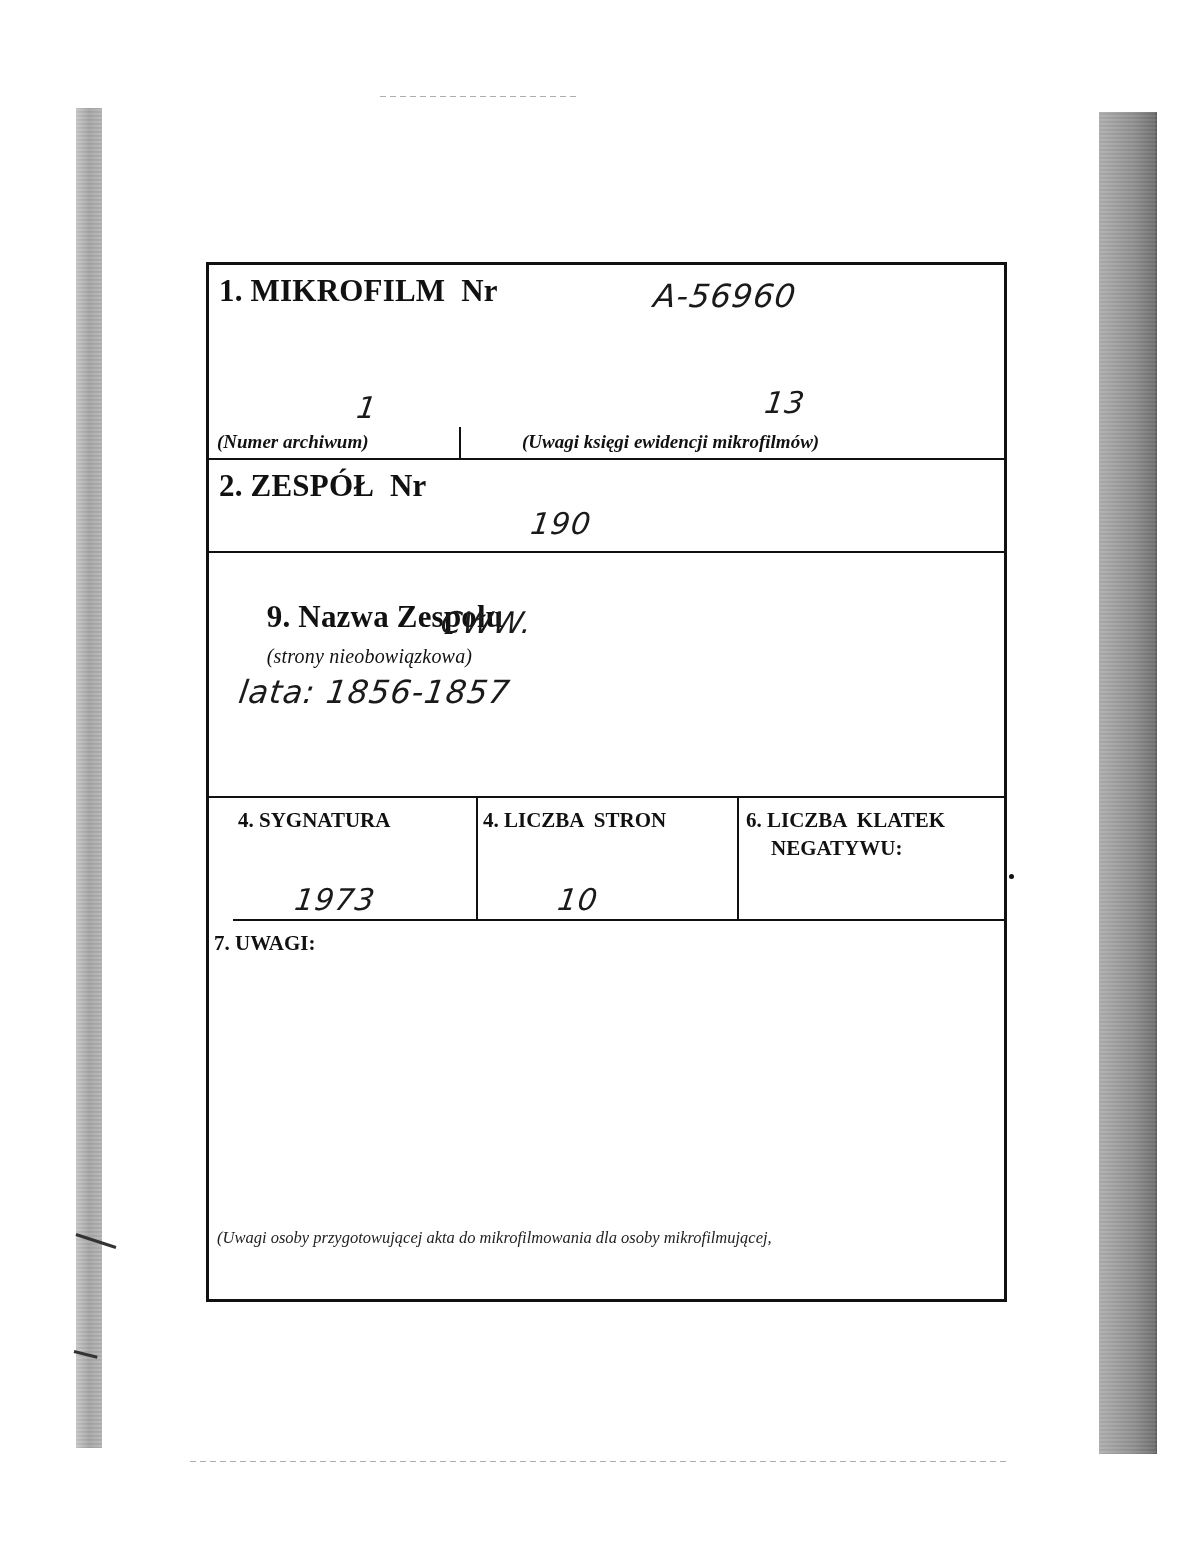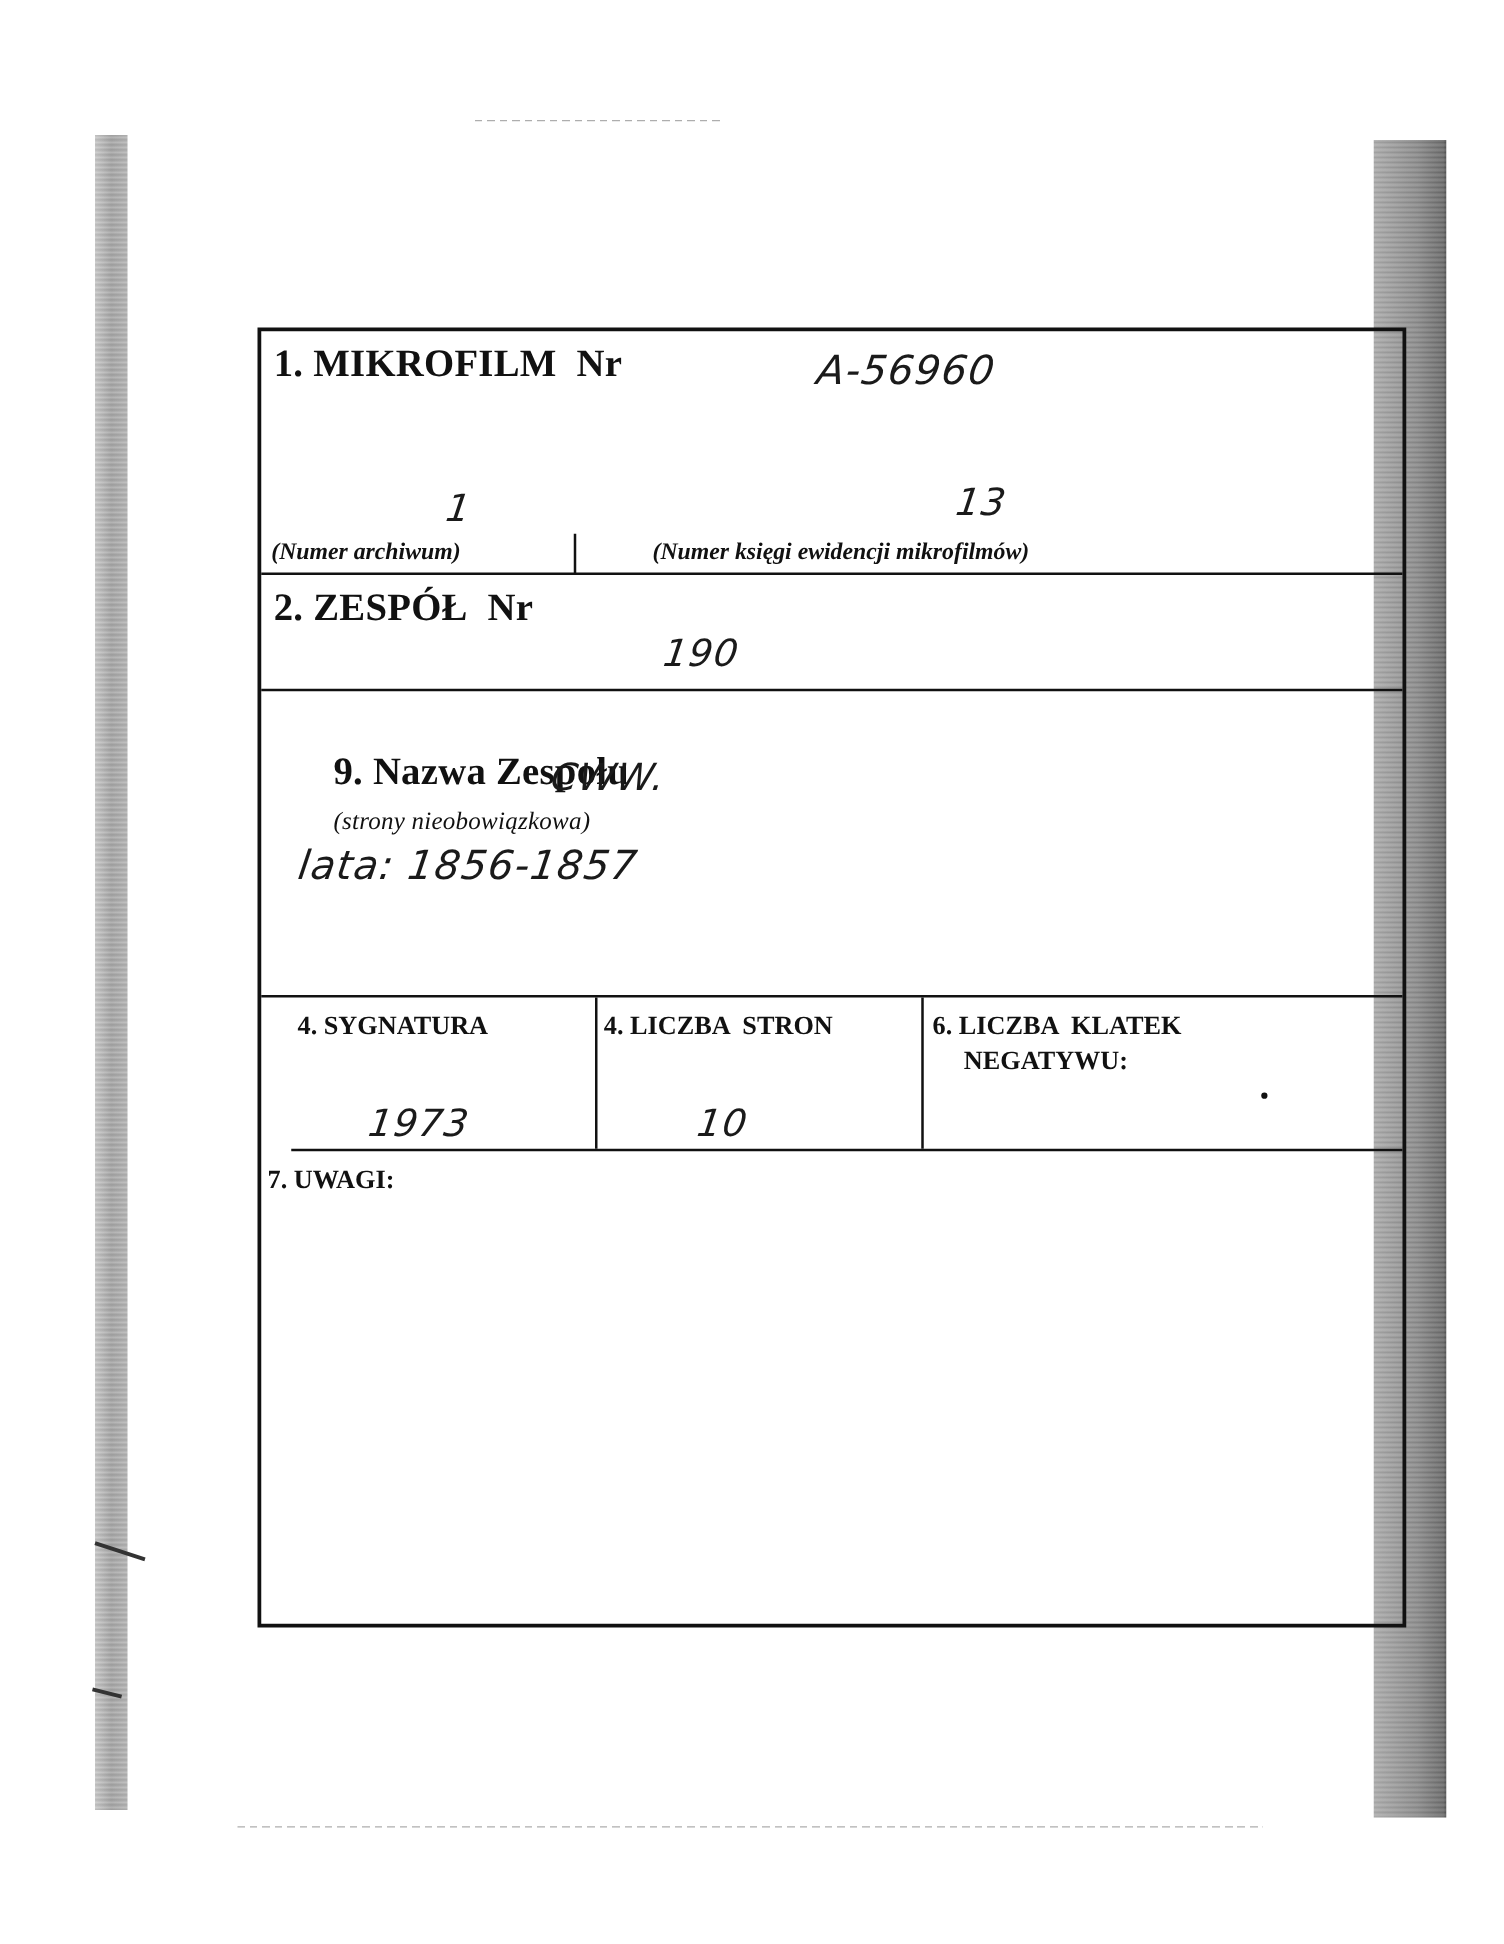--- a/index.html
+++ b/index.html
@@ -45,21 +45,21 @@
       height: 1px;
       background: repeating-linear-gradient(90deg, #777 0 6px, transparent 6px 10px);
       opacity: 0.6;
     }
 
     
     .form {
       position: absolute;
       left: 206px;
       top: 262px;
-      width: 919px;
+      width: 801px;
       height: 1040px;
       border: 3px solid #111;
       box-sizing: border-box;
     }
     .row {
       position: absolute;
       left: 0;
       right: 0;
       border-bottom: 2px solid #111;
       box-sizing: border-box;
@@ -136,21 +136,21 @@
 
 <div class="form">
 
   <div class="row" style="top:0; height:195px;">
     <div class="h-big" style="left:10px; top:8px;">1. MIKROFILM  Nr</div>
     <div class="hand" style="left:445px; top:12px; font-size:32px;">A-56960</div>
     <div class="hand" style="left:148px; top:125px; font-size:30px;">1</div>
     <div class="hand" style="left:556px; top:120px; font-size:30px;">13</div>
     <div class="caption" style="left:8px; top:166px;">(Numer archiwum)</div>
     <div class="divider-v" style="left:250px; top:162px; height:32px;"></div>
-    <div class="caption" style="left:313px; top:166px;">(Numer księgi ewidencji mikrofilmów)</div>
+    <div class="caption" style="left:313px; top:166px;">(Uwagi księgi ewidencji mikrofilmów)</div>
   </div>
 
   <div class="row" style="top:195px; height:93px;text-align:right;">
     <div class="h-big" style="left:10px; top:8px;">2. ZESPÓŁ  Nr</div>
     <div class="hand" style="left:322px; top:46px; font-size:30px;">190</div>
   </div>
 
   <div class="row" style="top:288px; height:245px;">
     <div class="h-big" style="left:10px; top:10px;">
       <span>9. Nazwa Zespołu</span>
@@ -174,15 +174,16 @@
     <div class="h-small" style="left:513px; top:8px;">6. LICZBA  KLATEK</div>
     <div class="h-small" style="left:538px; top:36px;">NEGATYWU:</div>
     <div class="hand" style="left:560px; top:80px; font-size:28px;"></div>
     <div class="dot" style="left:776px; top:76px;"></div>
   </div>
 
   <div class="row last" style="top:656px; height:378px;padding-left:16px;">
     <div class="h-small" style="left:5px; top:8px;">7. UWAGI:</div>
     <div class="hand" style="left:40px; top:60px; font-size:26px;"></div>
     <div class="footnote" style="top:306px;">
+      <div>(Uwagi osoby przygotowującej akta do mikrofilmowania dla osoby mikrofilmującej,</div>
     </div>
   </div>
 </div>
 
 </body></html>

